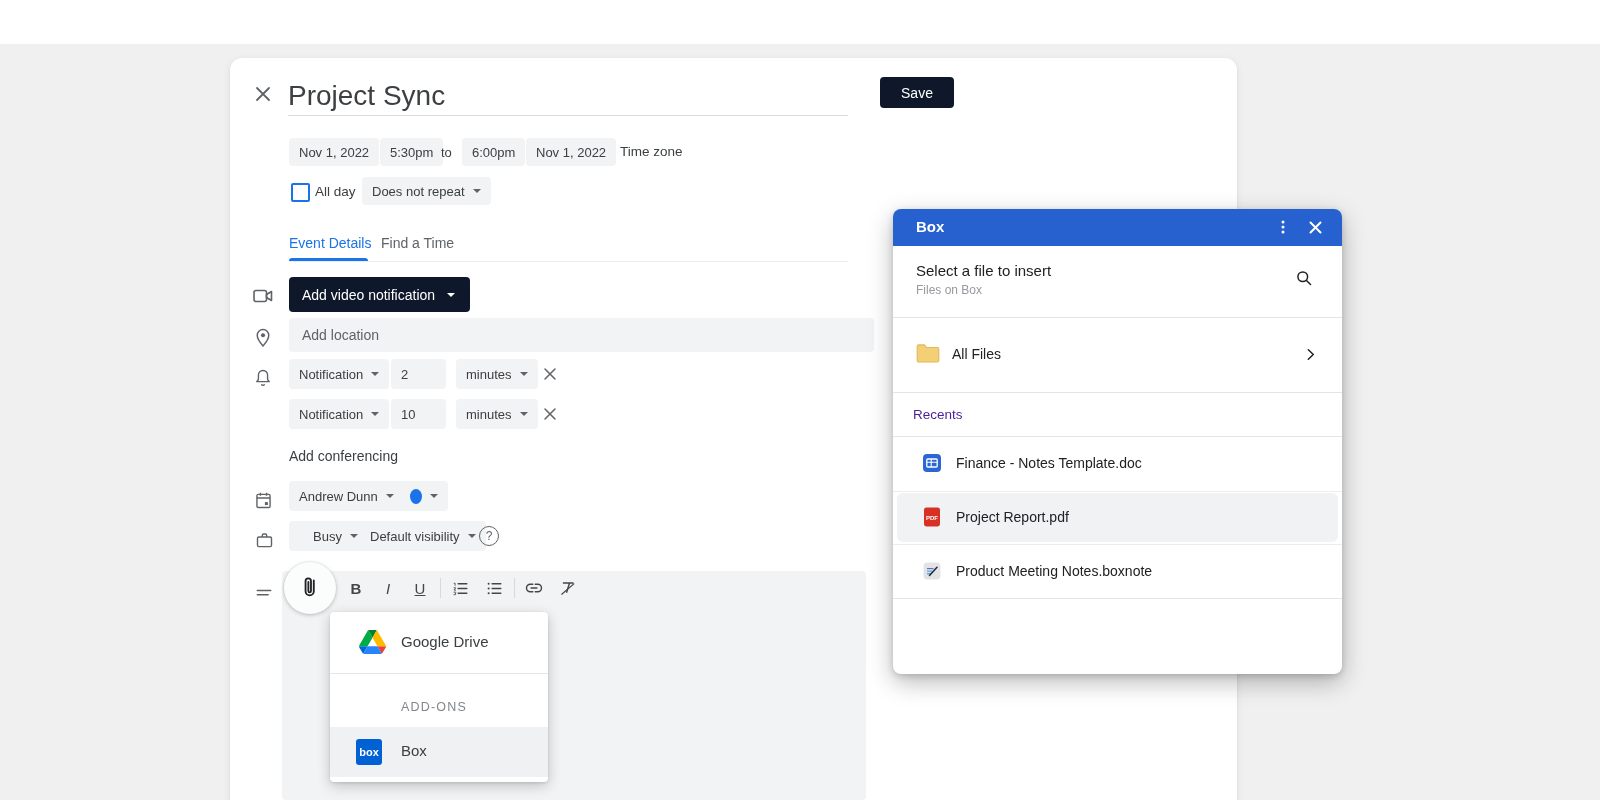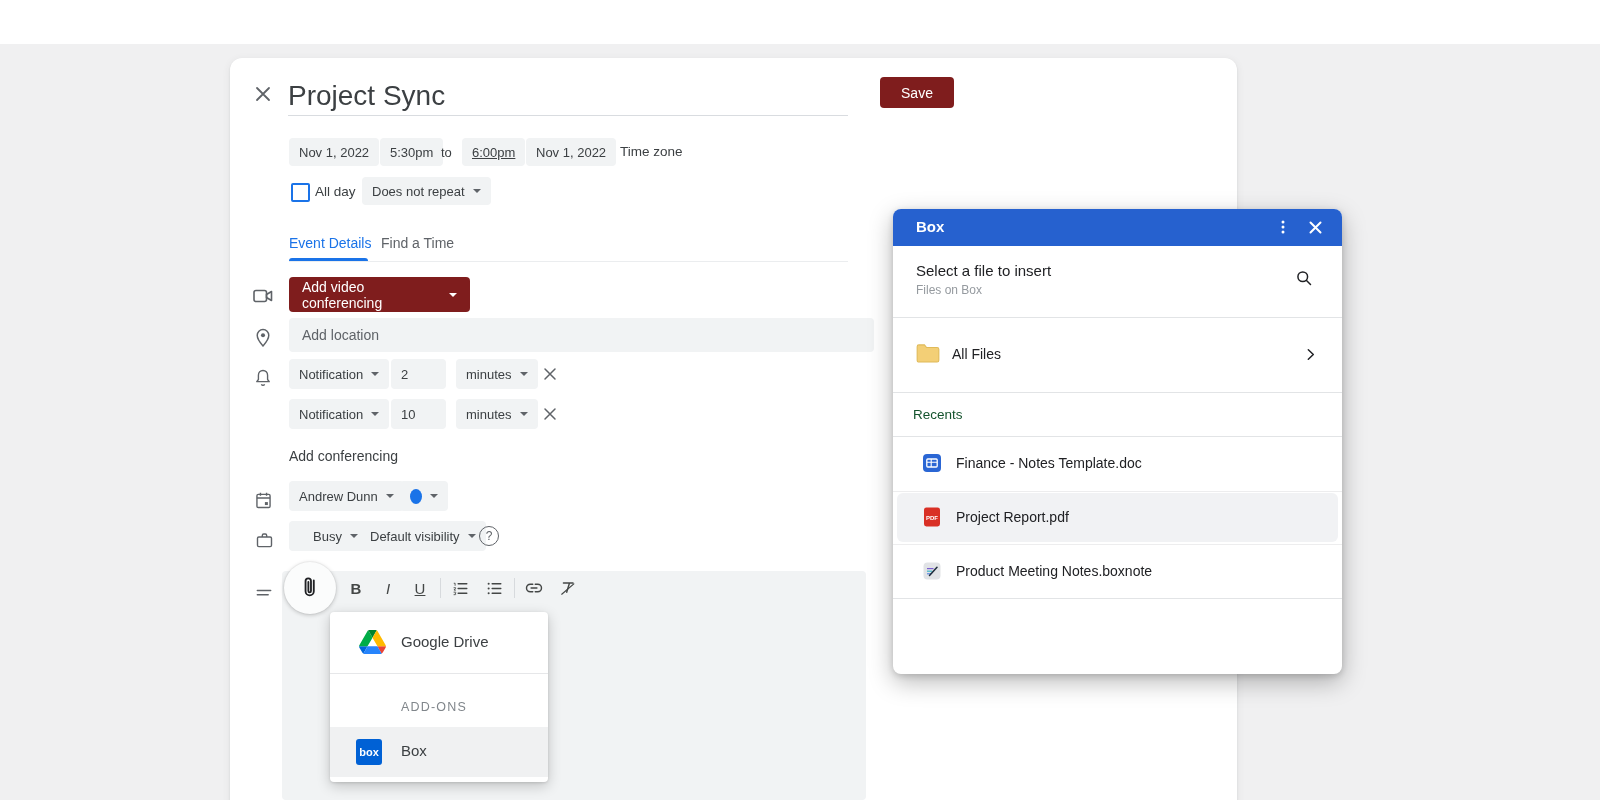--- a/index.html
+++ b/index.html
@@ -4,21 +4,21 @@
 <style>
   html,body{margin:0;padding:0;}
   body{width:1600px;height:800px;overflow:hidden;font-family:"Liberation Sans","DejaVu Sans",sans-serif;}
   #screen{position:relative;width:1600px;height:800px;background:#f0f0f1;margin-top:44px;}
   .abs{position:absolute;}
   .card{background:#fff;border-radius:12px;box-shadow:0 1px 2px rgba(60,64,67,.12),0 2px 8px rgba(60,64,67,.08);}
   .chip{background:#f1f3f4;border-radius:4px;display:flex;align-items:center;padding:0 10px;font-size:13px;color:#3c4043;box-sizing:border-box;}
   .caret{width:0;height:0;border-left:4px solid transparent;border-right:4px solid transparent;border-top:4.6px solid #5f6368;margin-left:8px;flex:0 0 auto;}
   .caret-white{border-top-color:#fff;}
   .hline{position:absolute;height:1px;background:#e7e8ea;}
-  .blue-btn{background:#7f1d1d;color:#fff;border-radius:4px;display:flex;align-items:center;justify-content:center;font-size:14px;font-weight:500;cursor:pointer;}
+  .blue-btn{background:#0f172a;color:#fff;border-radius:4px;display:flex;align-items:center;justify-content:center;font-size:14px;font-weight:500;cursor:pointer;}
   .icon{display:flex;align-items:center;justify-content:center;}
   .toolbtn{position:absolute;font-size:15px;color:#444746;display:flex;align-items:center;justify-content:center;width:24px;height:24px;}
   .menu{background:#fff;border-radius:4px;box-shadow:0 4px 14px rgba(0,0,0,.2),0 1px 3px rgba(0,0,0,.12);}
   .menu-label{font-size:15px;color:#3c4043;}
   .panel{background:#fff;border-radius:8px;box-shadow:0 8px 24px rgba(0,0,0,.28),0 2px 6px rgba(0,0,0,.15);}
   .panel-header{background:#2661cf;border-radius:8px 8px 0 0;}
   .file-label{font-size:14px;color:#202124;}
   .row-chevron{width:16px;height:16px;}
   input.loc{background:#f1f3f4;border:none;outline:none;border-radius:4px;font-size:14px;color:#3c4043;padding:0 13px;font-family:"Liberation Sans","DejaVu Sans",sans-serif;}
   input.loc::placeholder{color:#5f6368;opacity:1;}
@@ -37,21 +37,21 @@
     </div>
 
     <div class="abs" style="left:58px;top:22px;font-size:28px;color:#3c4043;">Project Sync</div>
     <div class="hline" style="left:58px;top:57px;width:560px;background:#d9dce0;"></div>
 
     <div class="abs blue-btn" style="left:650px;top:19px;width:74px;height:31px;">Save</div>
 
     <div class="abs chip" style="left:59px;top:80px;height:28px;">Nov 1, 2022</div>
     <div class="abs chip" style="left:150px;top:80px;height:28px;">5:30pm</div>
     <div class="abs" style="left:211px;top:87px;font-size:13px;color:#3c4043;">to</div>
-    <div class="abs chip" style="left:232px;top:80px;height:28px;text-decoration:underline;">6:00pm</div>
+    <div class="abs chip" style="left:232px;top:80px;height:28px;">6:00pm</div>
     <div class="abs chip" style="left:296px;top:80px;height:28px;">Nov 1, 2022</div>
     <div class="abs" style="left:390px;top:86px;font-size:13.5px;color:#3c4043;cursor:pointer;">Time zone</div>
 
     <div class="abs" style="left:61px;top:125px;width:15px;height:15px;border:2px solid #1a73e8;border-radius:2px;background:#fff;cursor:pointer;"></div>
     <div class="abs" style="left:85px;top:126px;font-size:13.5px;color:#3c4043;">All day</div>
     <div class="abs chip" style="left:132px;top:119px;height:28px;cursor:pointer;">
       <span>Does not repeat</span>
       <span class="caret"></span>
     </div>
 
@@ -60,21 +60,21 @@
     <div class="abs" style="left:151px;top:177px;font-size:14px;font-weight:500;color:#5f6368;cursor:pointer;">Find a Time</div>
     <div class="hline" style="left:59px;top:203px;width:559px;background:#ebedef;"></div>
 
     <div class="abs icon" style="left:20px;top:227px;width:26px;height:22px;">
       <svg width="24" height="24" viewBox="0 0 24 24" fill="none" stroke="#5f6368" stroke-width="1.6" stroke-linejoin="round">
           <rect x="3" y="6.5" width="12.5" height="11" rx="2"></rect>
           <path d="m15.5 10.5 5-3v9l-5-3z"></path>
         </svg>
     </div>
     <div class="abs blue-btn" style="left:59px;top:219px;width:181px;height:35px;justify-content:flex-start;padding:0 13px;box-sizing:border-box;">
-      <span>Add video conferencing</span>
+      <span>Add video notification</span>
       <span class="caret caret-white" style="margin-left:12px;"></span>
     </div>
 
     <div class="abs icon" style="left:22px;top:268px;width:22px;height:24px;">
       <svg width="22" height="22" viewBox="0 0 24 24" fill="none" stroke="#5f6368" stroke-width="1.6">
           <path d="M12 2.8c-3.5 0-6.3 2.8-6.3 6.3 0 4.7 6.3 11.6 6.3 11.6s6.3-6.9 6.3-11.6c0-3.5-2.8-6.3-6.3-6.3z"></path>
           <circle cx="12" cy="9" r="2.2" fill="#5f6368" stroke="none"></circle>
         </svg>
     </div>
     <input class="abs loc" style="left: 59px; top: 260px; width: 559px; height: 34px;" placeholder="Add location">
@@ -256,21 +256,21 @@
       </span>
       <span class="abs file-label" style="left:59px;top:29px;">All Files</span>
       <span class="abs icon row-chevron" style="left:409px;top:29px;">
         <svg width="15" height="15" viewBox="0 0 24 24" fill="none" stroke="#202124" stroke-width="2.4" stroke-linecap="round" stroke-linejoin="round">
             <path d="m8.5 4.5 8 7.5-8 7.5"></path>
           </svg>
       </span>
     </div>
     <div class="hline" style="left:0;top:183px;width:449px;background:#e2e4e6;"></div>
 
-    <div class="abs" style="left:20px;top:198px;font-size:13.5px;color:#14532d;">Recents</div>
+    <div class="abs" style="left:20px;top:198px;font-size:13.5px;color:#4c1d95;">Recents</div>
     <div class="hline" style="left:0;top:227px;width:449px;background:#e2e4e6;"></div>
 
     <div class="abs" style="left:0;top:227px;width:449px;height:55px;cursor:pointer;">
       <span class="abs icon" style="left:27px;top:15px;width:24px;height:24px;">
         <svg width="24" height="24" viewBox="0 0 24 24">
             <rect x="3" y="3" width="18" height="18" rx="4" fill="#2a66d4"></rect>
             <rect x="6.8" y="8" width="10.4" height="8" rx="1" fill="none" stroke="#fff" stroke-width="1.3"></rect>
             <path d="M6.8 11.3h10.4M11.2 8v8" stroke="#fff" stroke-width="1.1"></path>
           </svg>
       </span>

